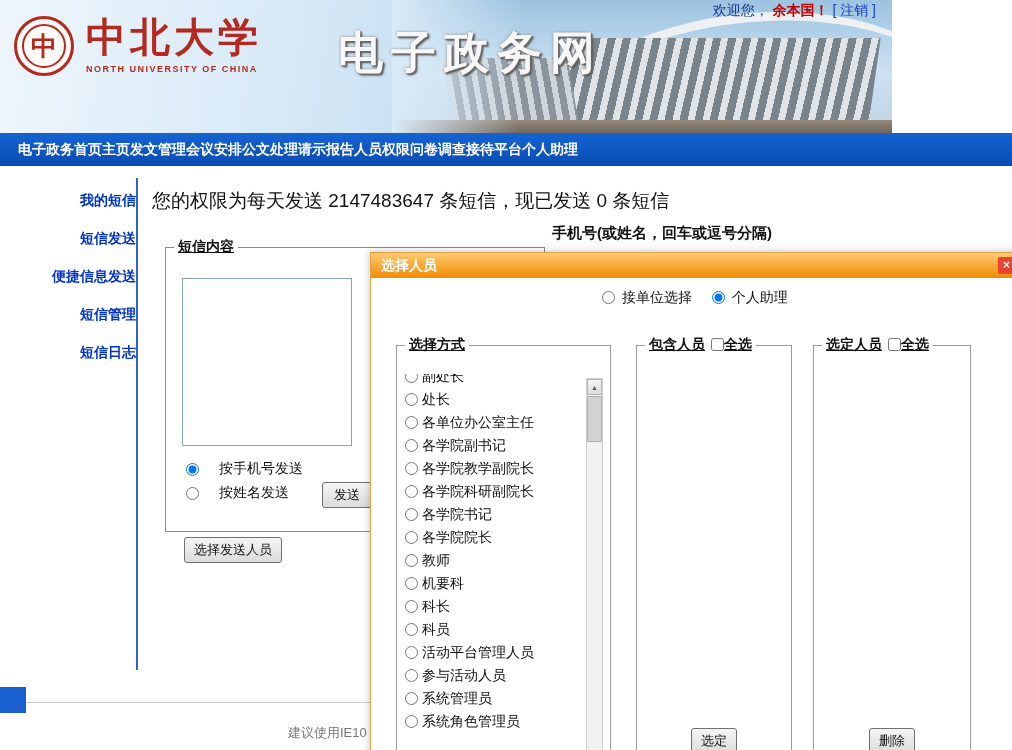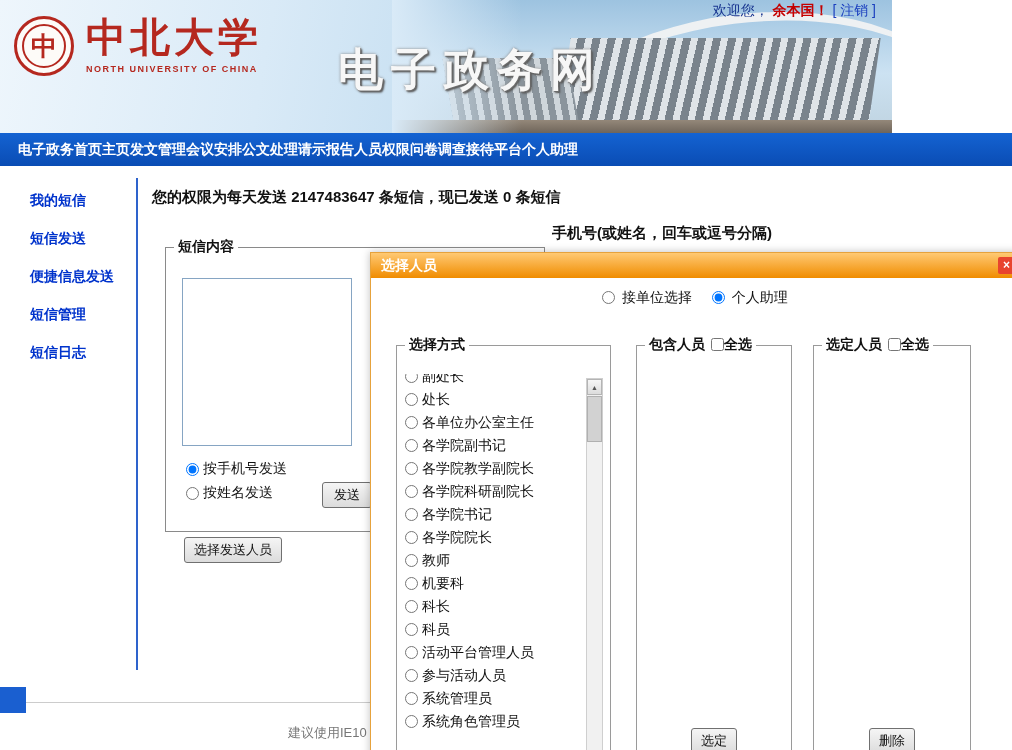--- a/index.html
+++ b/index.html
@@ -25,49 +25,49 @@
 
   #logo-block { position:absolute; left:14px; top:16px; display:flex; align-items:center; gap:12px; }
   #emblem { width:60px; height:60px; border-radius:50%; border:3px solid #b5281f; background:#fdfbf8; position:relative; }
   #emblem::before { content:""; position:absolute; inset:5px; border-radius:50%; border:2px solid #b5281f; }
   #emblem::after { content:"中"; position:absolute; inset:0; display:flex; align-items:center; justify-content:center;
                    color:#b5281f; font-weight:bold; font-size:26px; font-family:"Liberation Serif","DejaVu Serif",serif; }
   #uni-cn { font-size:40px; font-weight:bold; color:#b5281f; letter-spacing:4px;
             font-family:"Liberation Serif","DejaVu Serif",serif; line-height:1; }
   #uni-en { font-size:9px; font-weight:bold; color:#b5281f; letter-spacing:1.5px; margin-top:6px; }
 
-  #site-title { position:absolute; left:338px; top:40px; font-size:45px; font-weight:bold; letter-spacing:8px;
+  #site-title { position:absolute; left:338px; top:23px; font-size:45px; font-weight:bold; letter-spacing:8px;
                 color:#f7f7f7; text-shadow:1px 1px 0 #6b6b6b, 2px 2px 2px #555, 0 0 3px #888;
                 font-family:"Liberation Serif","DejaVu Serif",serif; }
 
   #welcome { position:absolute; right:16px; top:2px; font-size:14px; color:#16338f; white-space:nowrap; }
   #welcome .uname { color:#c40000; font-weight:bold; }
   #welcome .logout { color:#1a3fbf; cursor:pointer; }
 
   
   #navbar { position:absolute; left:0; top:133px; width:1012px; height:33px;
             background:linear-gradient(180deg,#1463d2,#0a4cb4); display:flex; align-items:center;
             padding-left:18px; }
   .nav-item { color:#fff; font-size:14px; font-weight:bold; text-decoration:none; white-space:nowrap; cursor:pointer; }
 
   
   #sidebar { position:absolute; left:0; top:166px; width:136px; }
   .side-item { display:block; margin:26px 0 0 30px; color:#0033cc; font-size:14px; font-weight:bold;
-               text-decoration:none; white-space:nowrap; cursor:pointer; }
+               text-decoration:none; white-space:nowrap; cursor:pointer;text-align:right; }
   .side-item + .side-item { margin-top:20px; }
   #side-divider { position:absolute; left:136px; top:178px; width:2px; height:492px; background:#2e63cc; }
 
   
-  #quota { position:absolute; left:152px; top:188px; font-size:15px; color:#111;font-weight:bold; }
+  #quota { position:absolute; left:152px; top:188px; font-size:19px; color:#111; }
   #sms-fieldset { position:absolute; left:165px; top:238px; width:380px; height:294px;
                   border:1px solid #8a8a8a; background:#fff; }
-  #sms-fieldset legend, .dlg-fieldset legend { font-size:14px; font-weight:bold; padding:0 4px; margin-left:8px; color:#111; }
+  #sms-fieldset legend, .dlg-fieldset legend { font-size:14px; font-weight:bold; padding:0 4px; margin-left:8px; color:#111;text-decoration:underline; }
   #sms-textarea { position:absolute; left:16px; top:22px; width:170px; height:168px;
                   border:1px solid #86a5c3; resize:none; font-family:inherit; }
-  .radio-line { position:absolute; left:20px; display:flex; align-items:center; gap:4px; font-size:14px; color:#111; }
+  .radio-line { position:absolute; left:20px; display:flex; align-items:center; gap:20px; font-size:14px; color:#111; }
   #radio-phone-line { top:204px; }
   #radio-name-line { top:228px; }
   .btn { font-size:13px; color:#111; background:linear-gradient(180deg,#f5f5f5,#dcdcdc);
          border:1px solid #707070; border-radius:3px; padding:3px 9px; cursor:pointer; font-family:inherit; }
   #choose-btn { position:absolute; left:18px; top:252px;margin-top:29px; }
   #send-btn { position:absolute; left:156px; top:226px; padding:3px 11px; }
   #phone-hint { position:absolute; left:552px; top:224px; font-size:15px; font-weight:bold; color:#111; white-space:nowrap; }
 
   
   #footer-line { position:absolute; left:0; top:702px; width:1012px; height:1px; background:#cccccc; }

